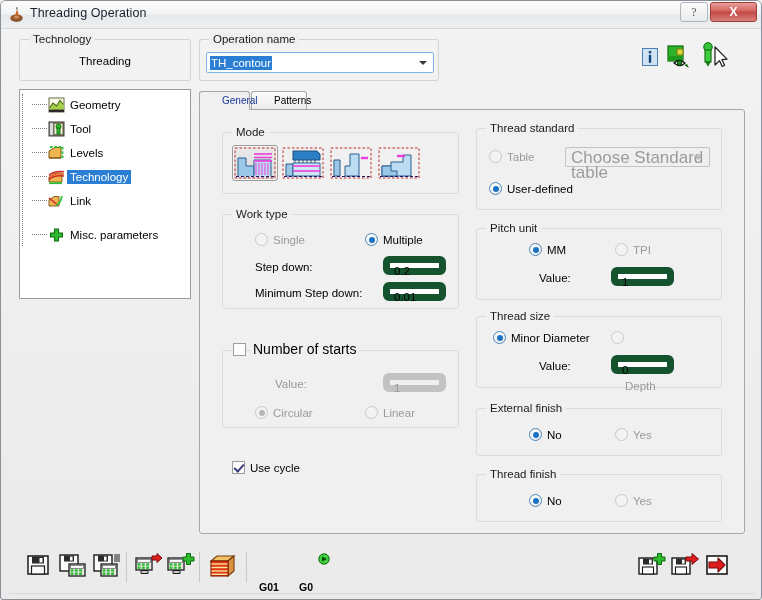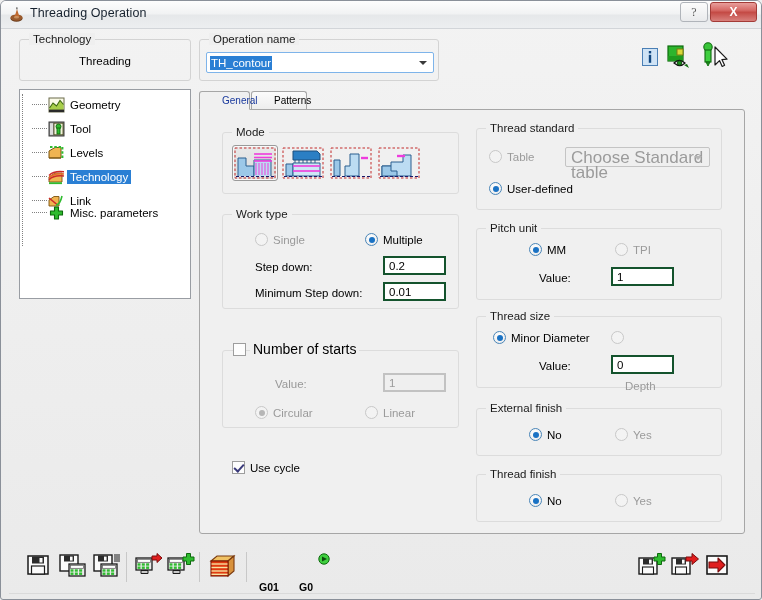--- a/index.html
+++ b/index.html
@@ -272,22 +272,22 @@
     font-size: 11.5px;
     white-space: nowrap;
     line-height: 14px;
   }
   .flabel.dim { color: #989898; }
   .tfield {
     position: absolute;
     box-sizing: border-box;
     height: 19px;
     background: #ffffff;
-    border: 2px solid #14532d;
-    border-radius: 0;
+    border: 7px solid #14532d;
+    border-radius: 6px;
     font-size: 11.5px;
     line-height: 17px;
     padding-left: 4px;
     color: #000;
   }
   .tfield.disabled {
     background: #efefef;
     border-color: #c2c2c2;
     color: #9b9b9b;
   }
@@ -505,21 +505,21 @@
     <div class="tree-item" style="top:102px;">
       <span class="tree-dots"></span>
       <svg class="tree-icon" viewBox="0 0 17 16">
         <path d="M1 13 V7 L6 3.5 H11 V13 Z" fill="#f0b451" stroke="#7a5410" stroke-width=".9"></path>
         <path d="M1 5 L9 11.5" stroke="#cc2a2a" stroke-width="1.6"></path>
         <path d="M8 12 Q12 12 14 3" fill="none" stroke="#2fbb2f" stroke-width="1.6"></path>
       </svg>
       <span class="tree-label">Link</span>
     </div>
 
-    <div class="tree-item" style="top:114px;">
+    <div class="tree-item" style="top:136px;">
       <span class="tree-dots"></span>
       <svg class="tree-icon" viewBox="0 0 17 16">
         <path d="M6.5 2 H10.5 V6 H14.5 V10 H10.5 V14 H6.5 V10 H2.5 V6 H6.5 Z" fill="#2fbb2f" stroke="#0d6a0d" stroke-width="1.1" stroke-linejoin="round"></path>
       </svg>
       <span class="tree-label">Misc. parameters</span>
     </div>
   </div>
 
   <div id="tabstrip">
     <div class="tab active" style="left:0;width:51px;">General</div>

